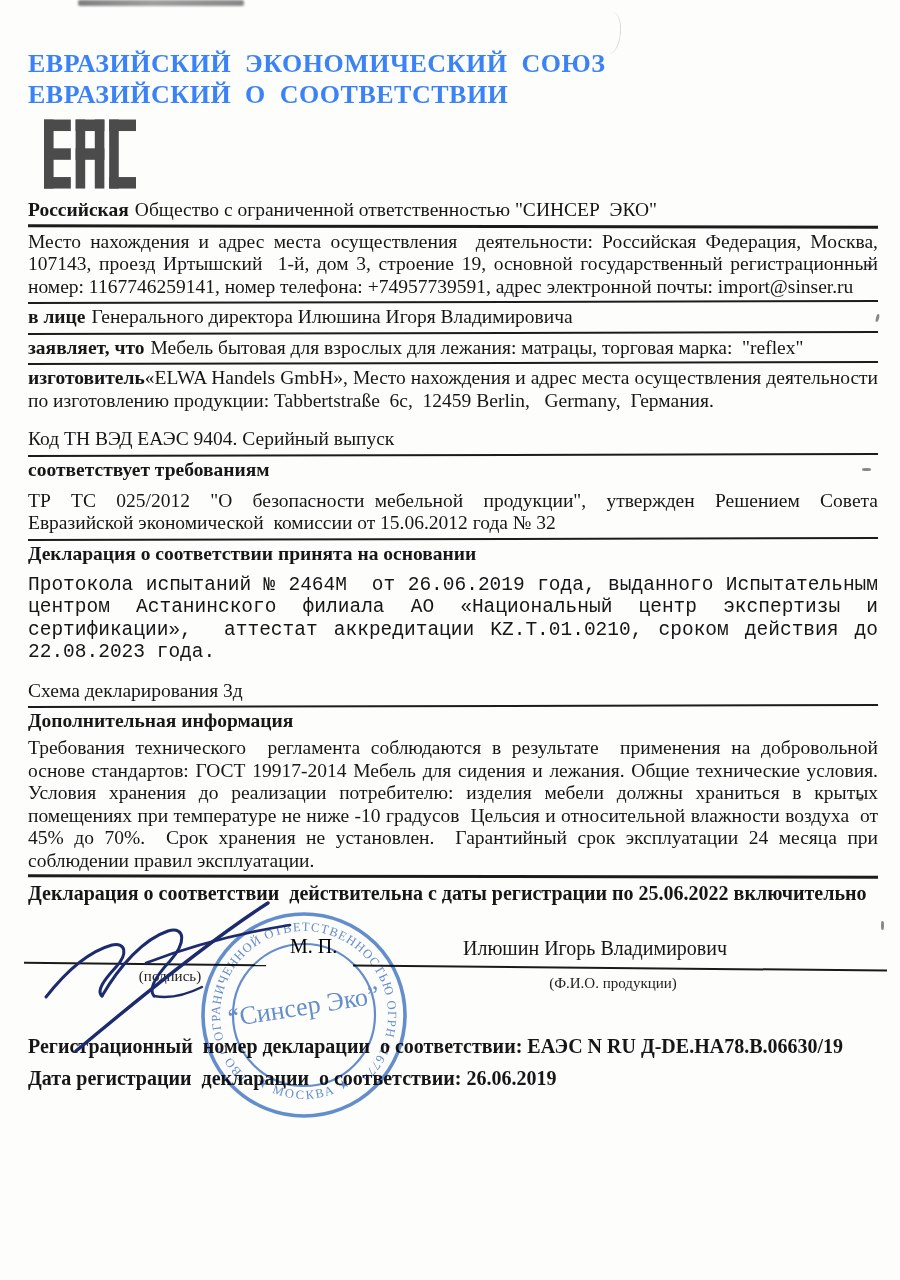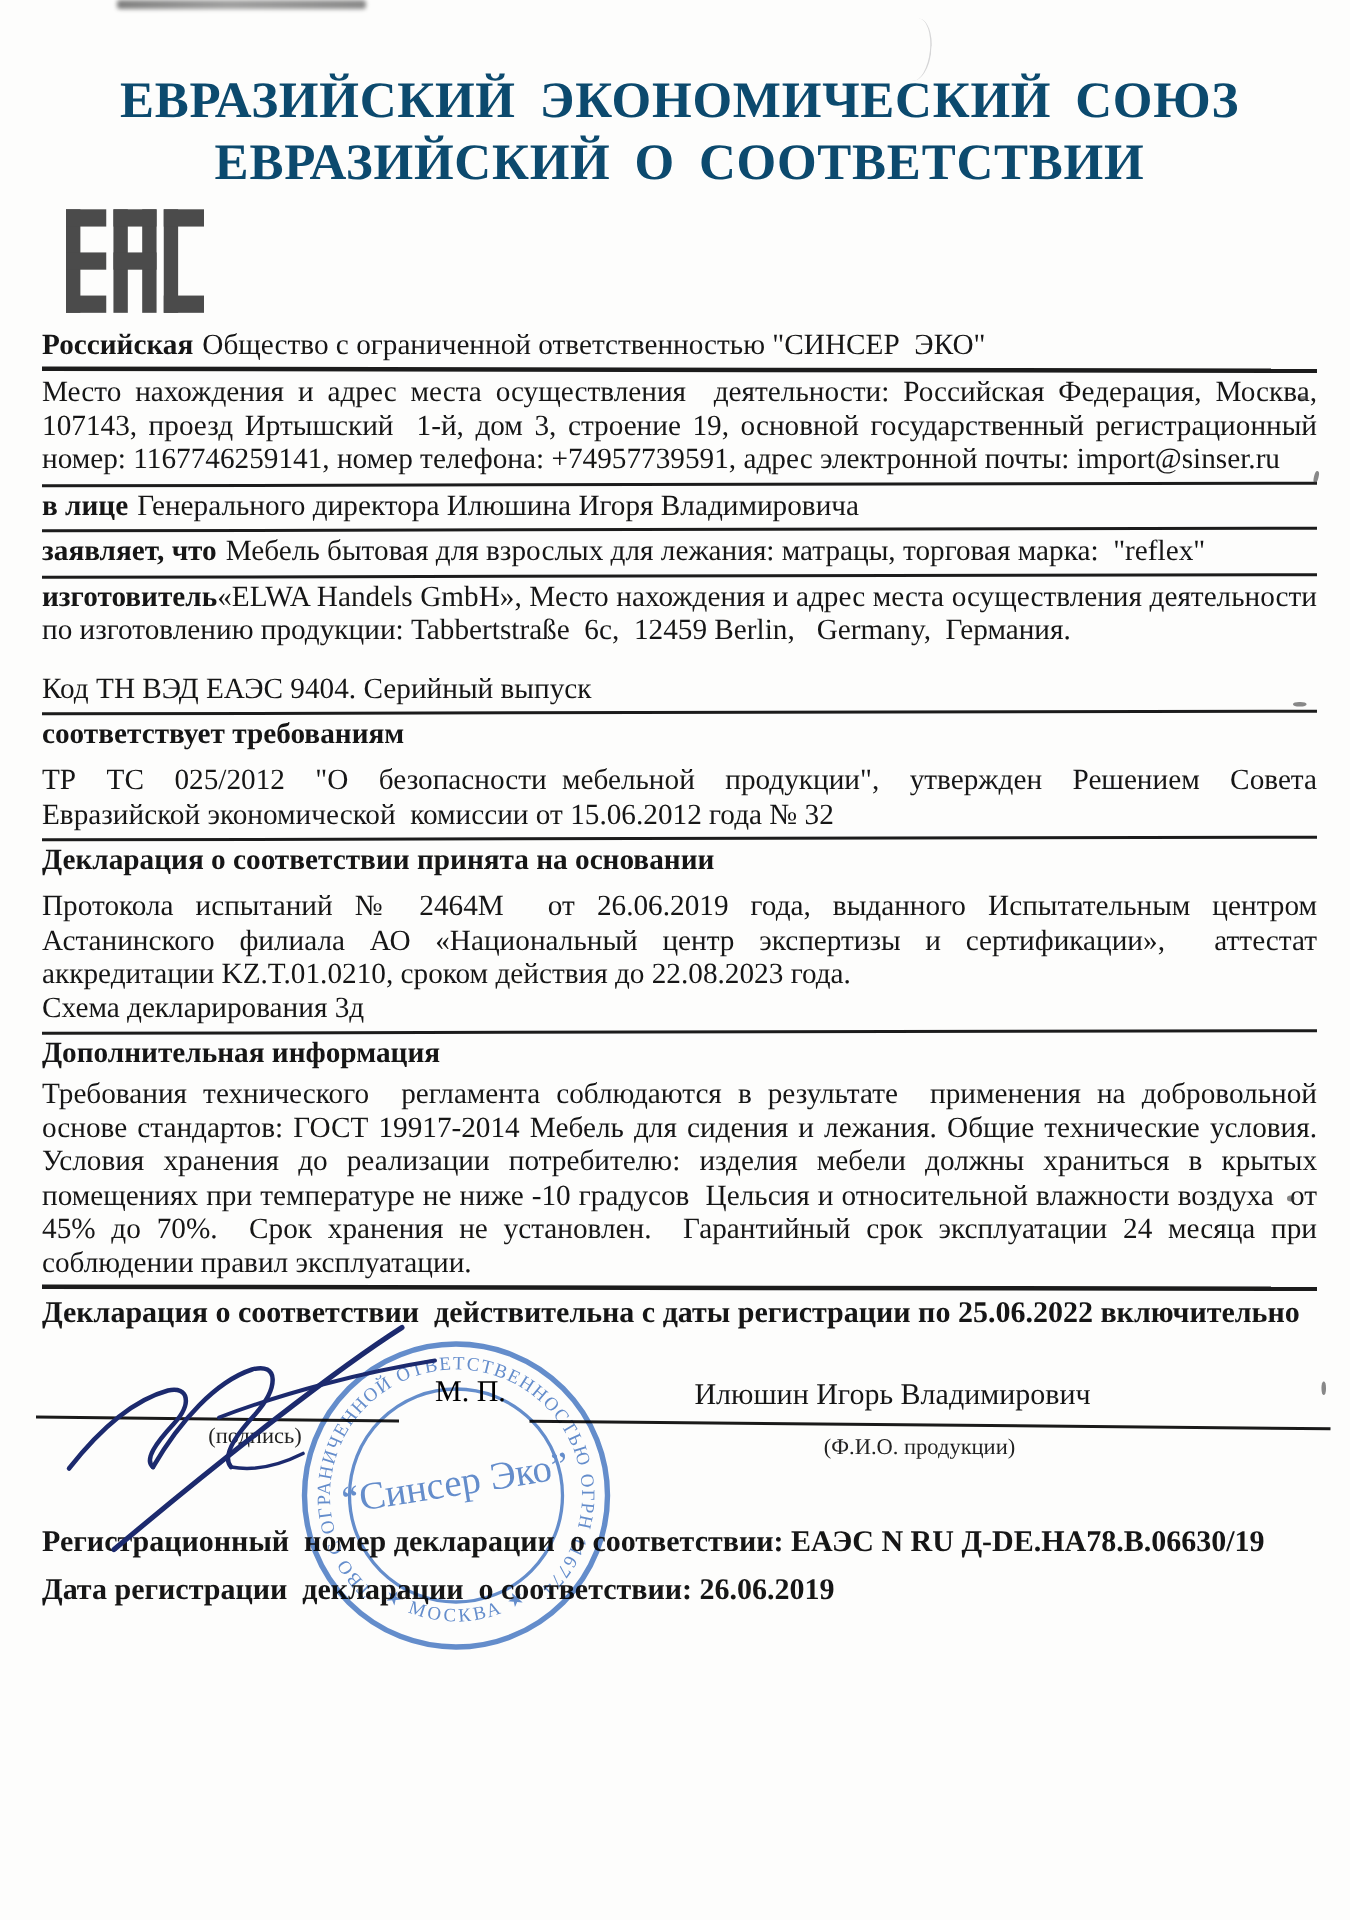--- a/index.html
+++ b/index.html
@@ -7,22 +7,22 @@
     position:relative;
     width:900px;height:1280px;
     margin:0 auto;
     background:#fdfdfc;
     overflow:hidden;
     font-family:"Liberation Serif","DejaVu Serif",serif;
     color:#161616;
   }
   .content{position:relative;padding:0 22px 0 28px;}
   .title{
-    text-align:center;font-weight:bold;font-size:34px;line-height:1.2;
-    letter-spacing:.5px;word-spacing:7px;color:#0c4a6e;
+    font-weight:bold;font-size:26px;line-height:1.2;
+    letter-spacing:.5px;word-spacing:7px;color:#3b82f6;
   }
   .title.first{margin-top:48px;}
   .eac-logo{margin:8px 0 2px 16px;width:92px;height:74px;}
   .row{margin:1px 0;font-size:19.5px;line-height:22.5px;white-space:pre-wrap;}
   .row b{margin-right:6px;}
   .para{margin:3px 0;font-size:19.5px;line-height:22.5px;text-align:justify;white-space:pre-wrap;}
   .head{font-weight:bold;font-size:19.5px;line-height:22px;margin:1px 0;}
   .hr{border:none;border-top:2px solid #1c1c1c;margin:3px 0;transform:rotate(-0.12deg);}
   .hr.thick{border-top-width:3px;transform:rotate(0.1deg);}
   .bold-line{font-weight:bold;font-size:20px;line-height:23px;margin:4px 0;white-space:pre-wrap;}
@@ -107,21 +107,21 @@
     <p class="row" style="margin-top:0;">Код ТН ВЭД ЕАЭС 9404. Серийный выпуск</p>
 
     <hr class="hr">
 
     <p class="head">соответствует требованиям</p>
     <p class="para" style="margin-top:9px;">ТР  ТС  025/2012  "О  безопасности мебельной  продукции",  утвержден  Решением  Совета  Евразийской экономической  комиссии от 15.06.2012 года № 32</p>
 
     <hr class="hr">
 
     <p class="head">Декларация о соответствии принята на основании</p>
-    <p class="para" style="margin-top:9px;margin-bottom:0;">Протокола испытаний № 2464М  от 26.06.2019 года, выданного Испытательным центром Астанинского филиала АО «Национальный центр экспертизы и сертификации»,  аттестат аккредитации KZ.T.01.0210, сроком действия до 22.08.2023 года.</p>
+    <p class="para" style="margin-top:9px;margin-bottom:16px;font-family:Liberation Mono, monospace;">Протокола испытаний № 2464М  от 26.06.2019 года, выданного Испытательным центром Астанинского филиала АО «Национальный центр экспертизы и сертификации»,  аттестат аккредитации KZ.T.01.0210, сроком действия до 22.08.2023 года.</p>
     <p class="row" style="margin-top:0;">Схема декларирования 3д</p>
 
     <hr class="hr">
 
     <p class="head">Дополнительная информация</p>
     <p class="para" style="margin-top:5px;">Требования технического  регламента соблюдаются в результате  применения на добровольной основе стандартов: ГОСТ 19917-2014 Мебель для сидения и лежания. Общие технические условия.  Условия хранения до реализации потребителю: изделия мебели должны храниться в крытых  помещениях при температуре не ниже -10 градусов  Цельсия и относительной влажности воздуха  от 45% до 70%.  Срок хранения не установлен.  Гарантийный срок эксплуатации 24 месяца при соблюдении правил эксплуатации.</p>
 
     <hr class="hr thick">
 
     <p class="bold-line">Декларация о соответствии  действительна с даты регистрации по 25.06.2022 включительно</p>

